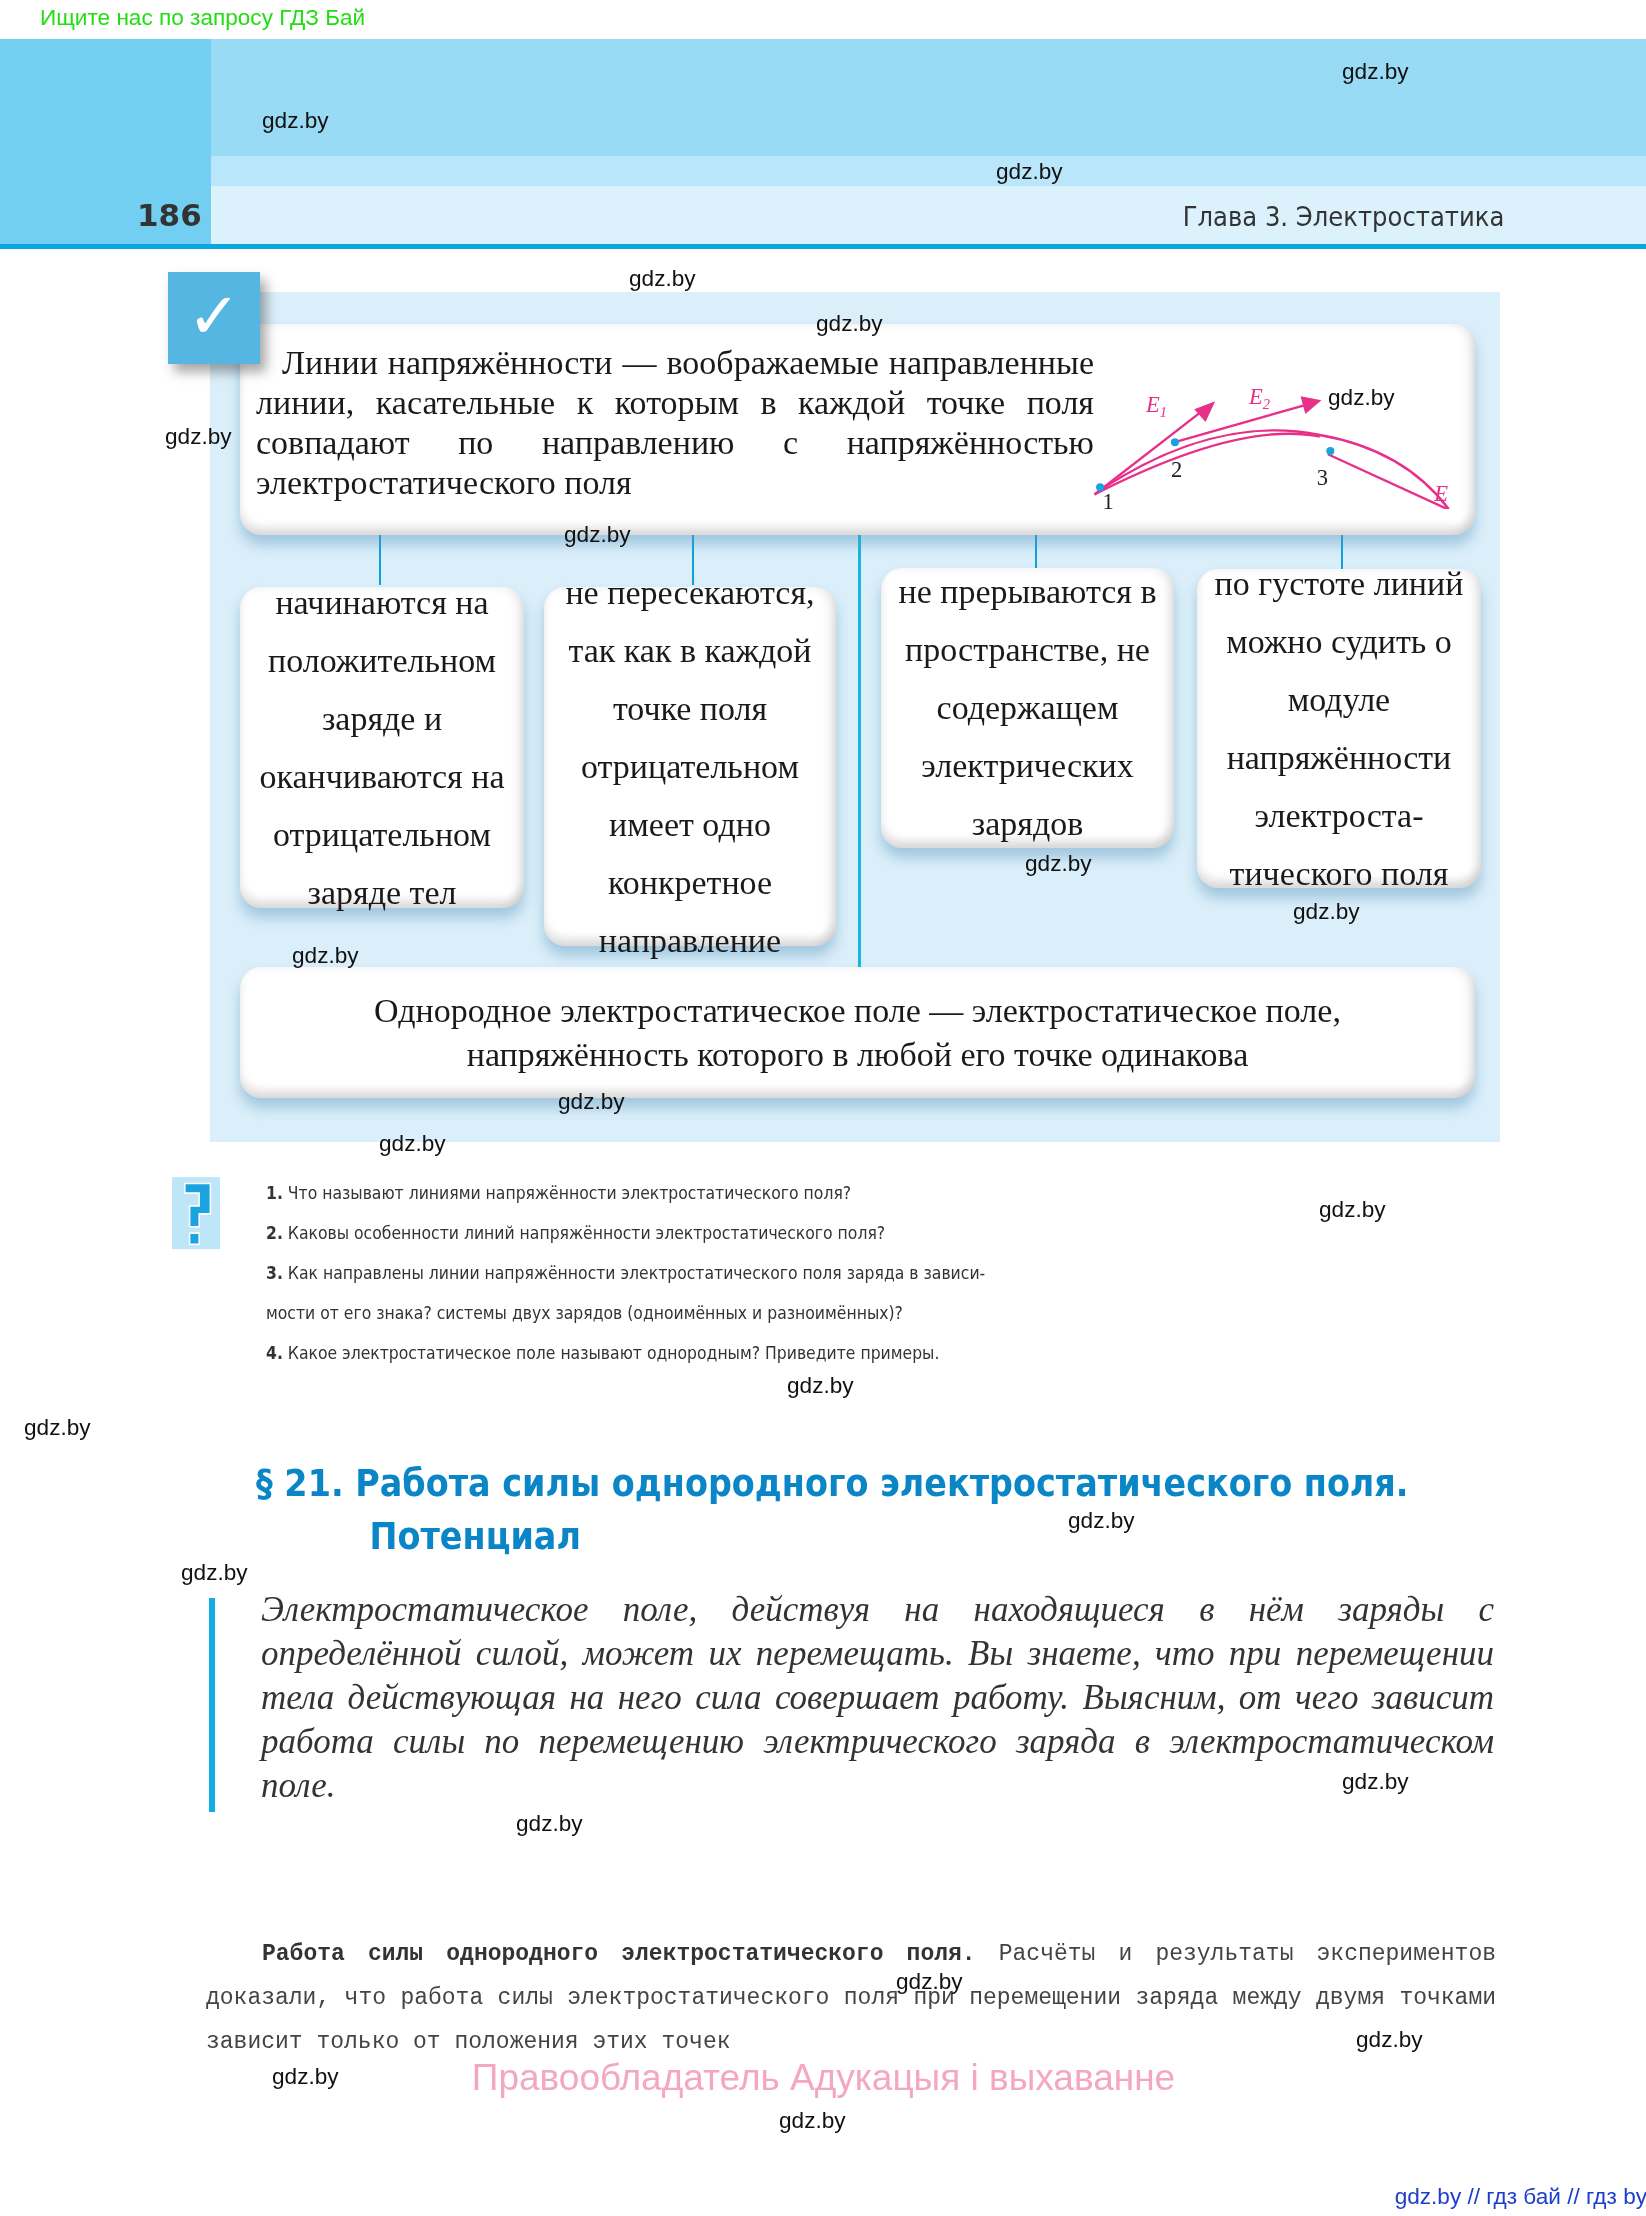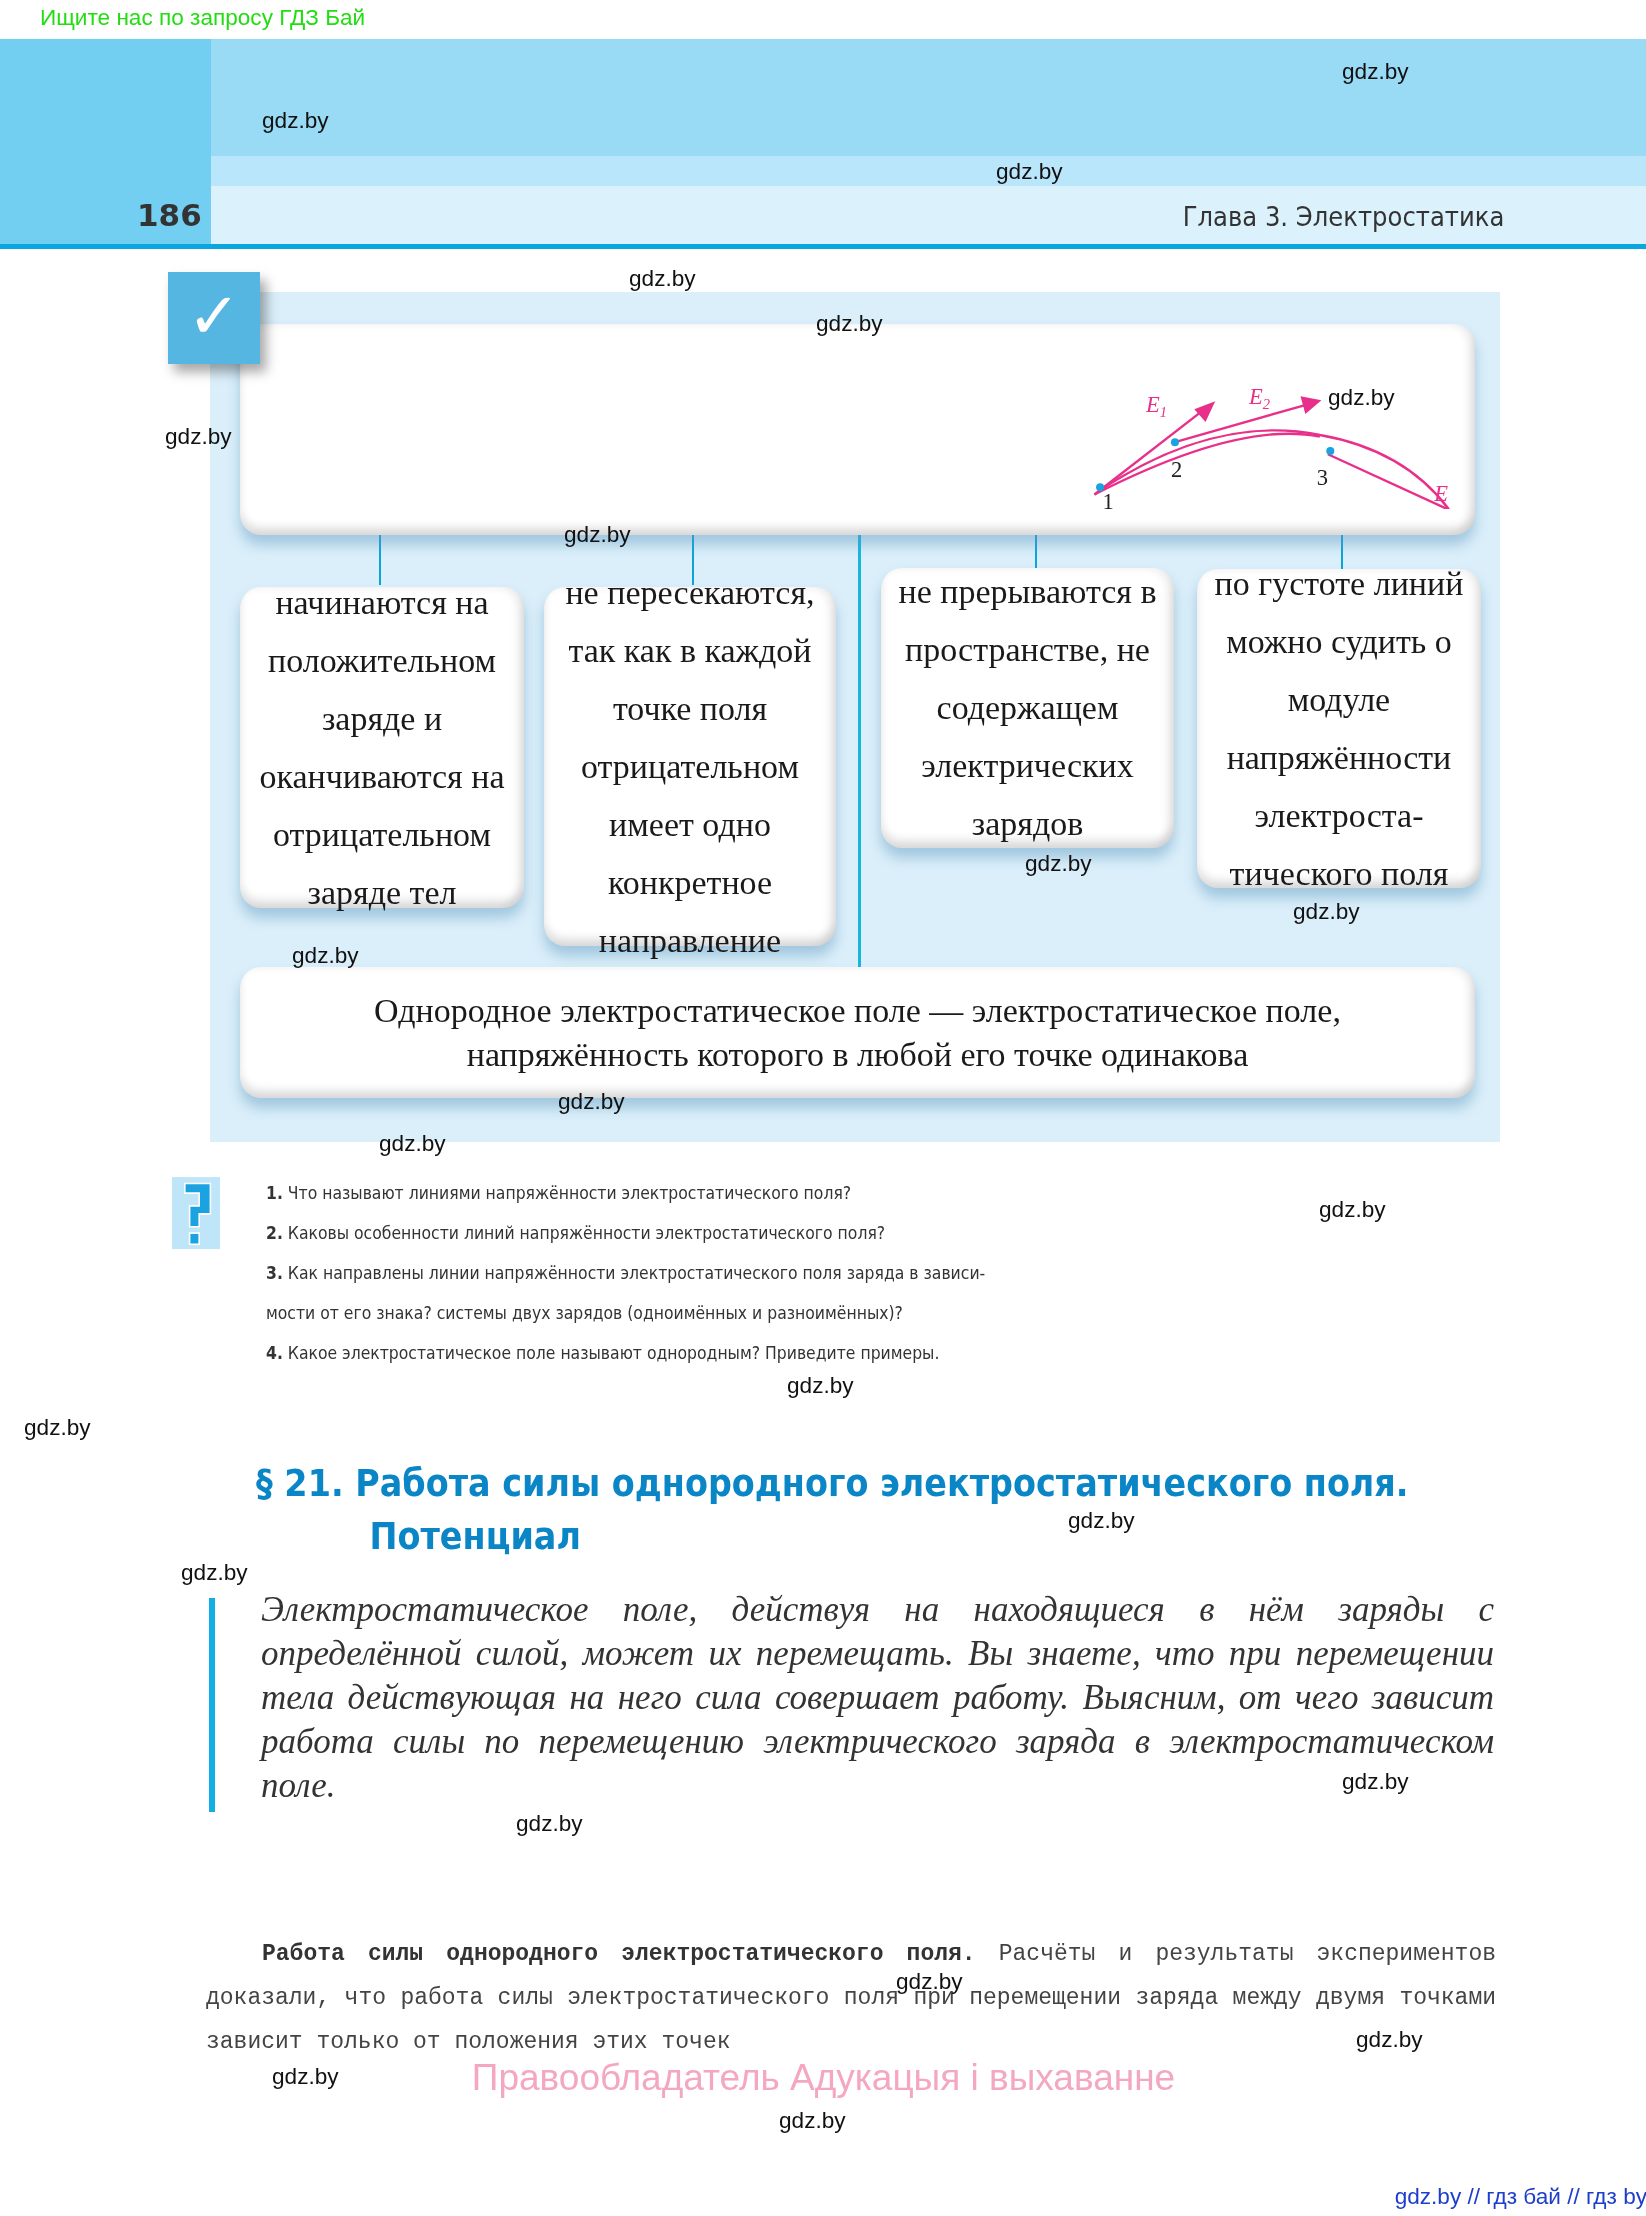--- a/index.html
+++ b/index.html
@@ -54,20 +54,21 @@
 <div class="abs chapter">Глава 3. Электростатика</div>
 
 <div class="abs panel"></div>
 <div class="conn" style="left:379px;top:535px;height:50px;"></div>
 <div class="conn" style="left:692px;top:535px;height:50px;"></div>
 <div class="conn" style="left:1035px;top:535px;height:50px;"></div>
 <div class="conn" style="left:1341px;top:535px;height:50px;"></div>
 <div class="vdiv" style="left:858px;top:535px;height:432px;"></div>
 
 <div class="card main-card">
+  <div class="main-text card-text">Линии напряжённости — воображаемые направленные линии, касательные к которым в каждой точке поля совпадают по направлению с напряжённостью электростатического поля</div>
   <svg class="abs" style="left:822px;top:24px;" width="403" height="161" viewBox="0 0 500 200">
     <path d="M35,200 C120,140 220,105 330,110 C400,114 450,130 470,135" stroke="none" fill="none"></path>
     <path d="M40,182 Q220,90 320,110" stroke="#e8308a" stroke-width="3" fill="none"></path>
     <path d="M45,178 C140,115 230,90 320,108 C400,122 450,160 480,200" stroke="#e8308a" stroke-width="3" fill="none"></path>
     <line x1="40" y1="182" x2="178" y2="75" stroke="#e8308a" stroke-width="3"></line>
     <polygon points="190,66 164,76 178,92" fill="#e8308a"></polygon>
     <line x1="140" y1="117" x2="305" y2="70" stroke="#e8308a" stroke-width="3"></line>
     <polygon points="322,65 296,60 302,82" fill="#e8308a"></polygon>
     <line x1="330" y1="132" x2="500" y2="210" stroke="#e8308a" stroke-width="3"></line>
     <circle cx="47" cy="173" r="5" fill="#1aa3e0"></circle>

